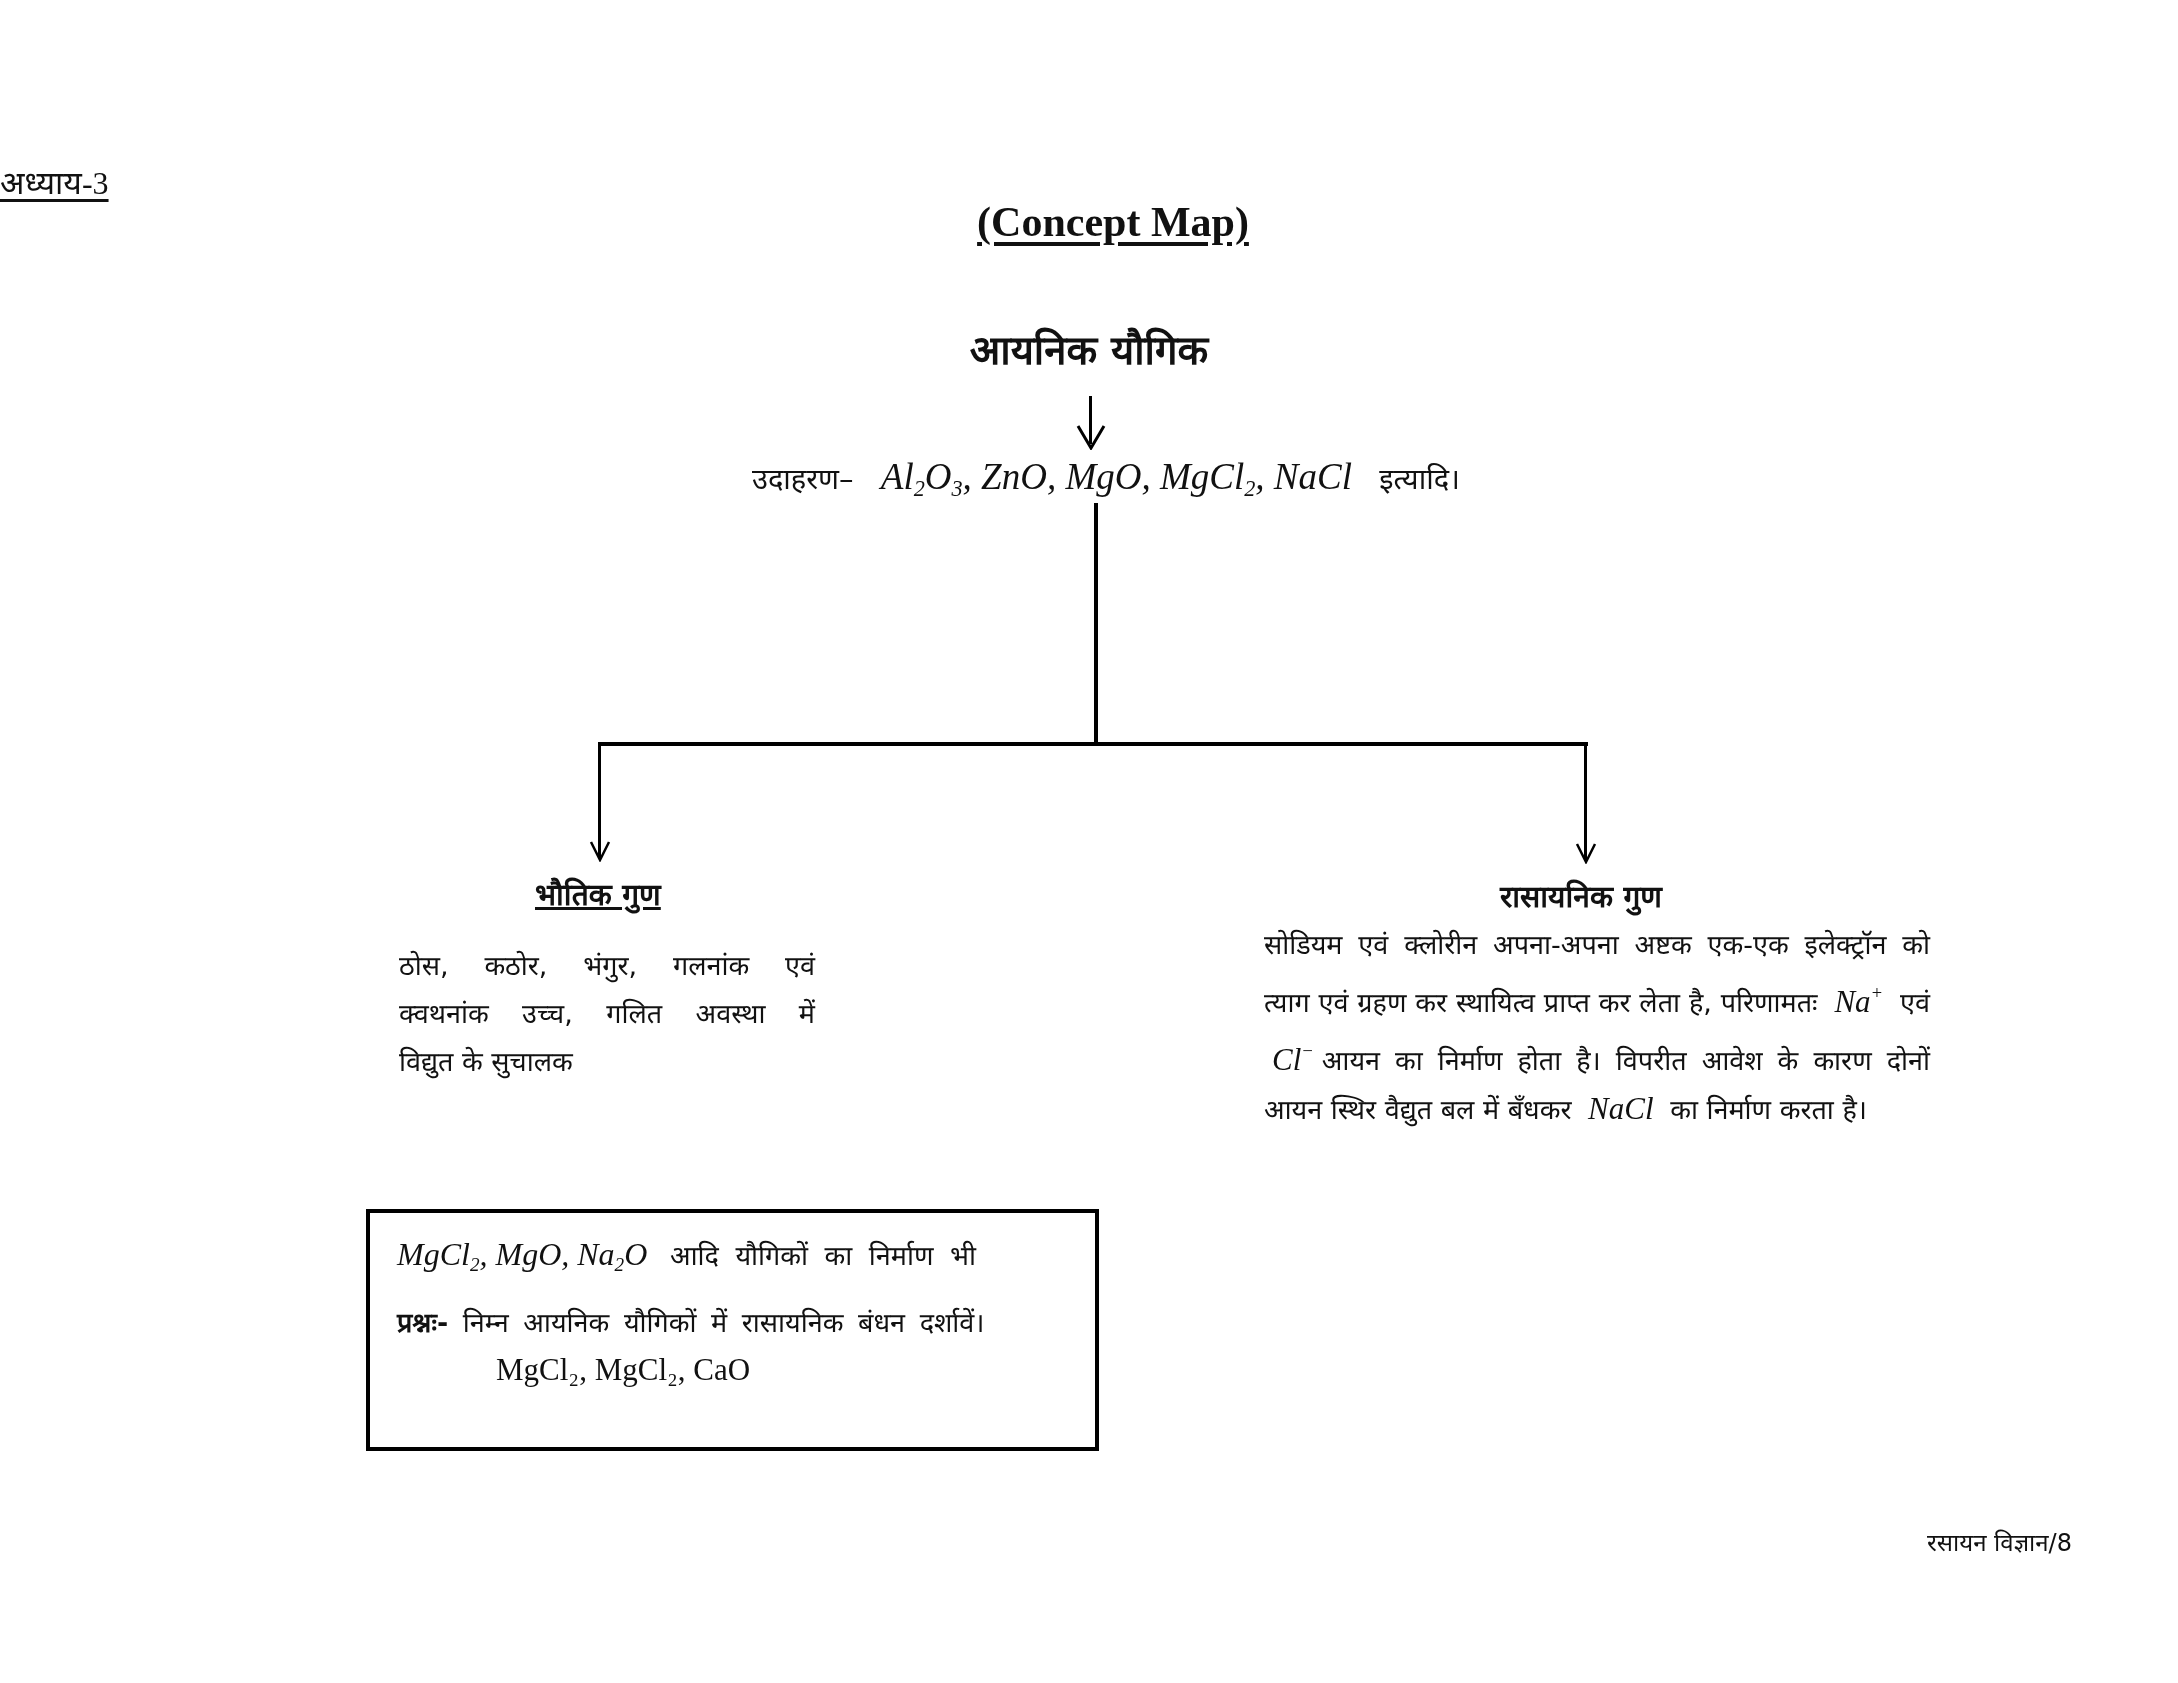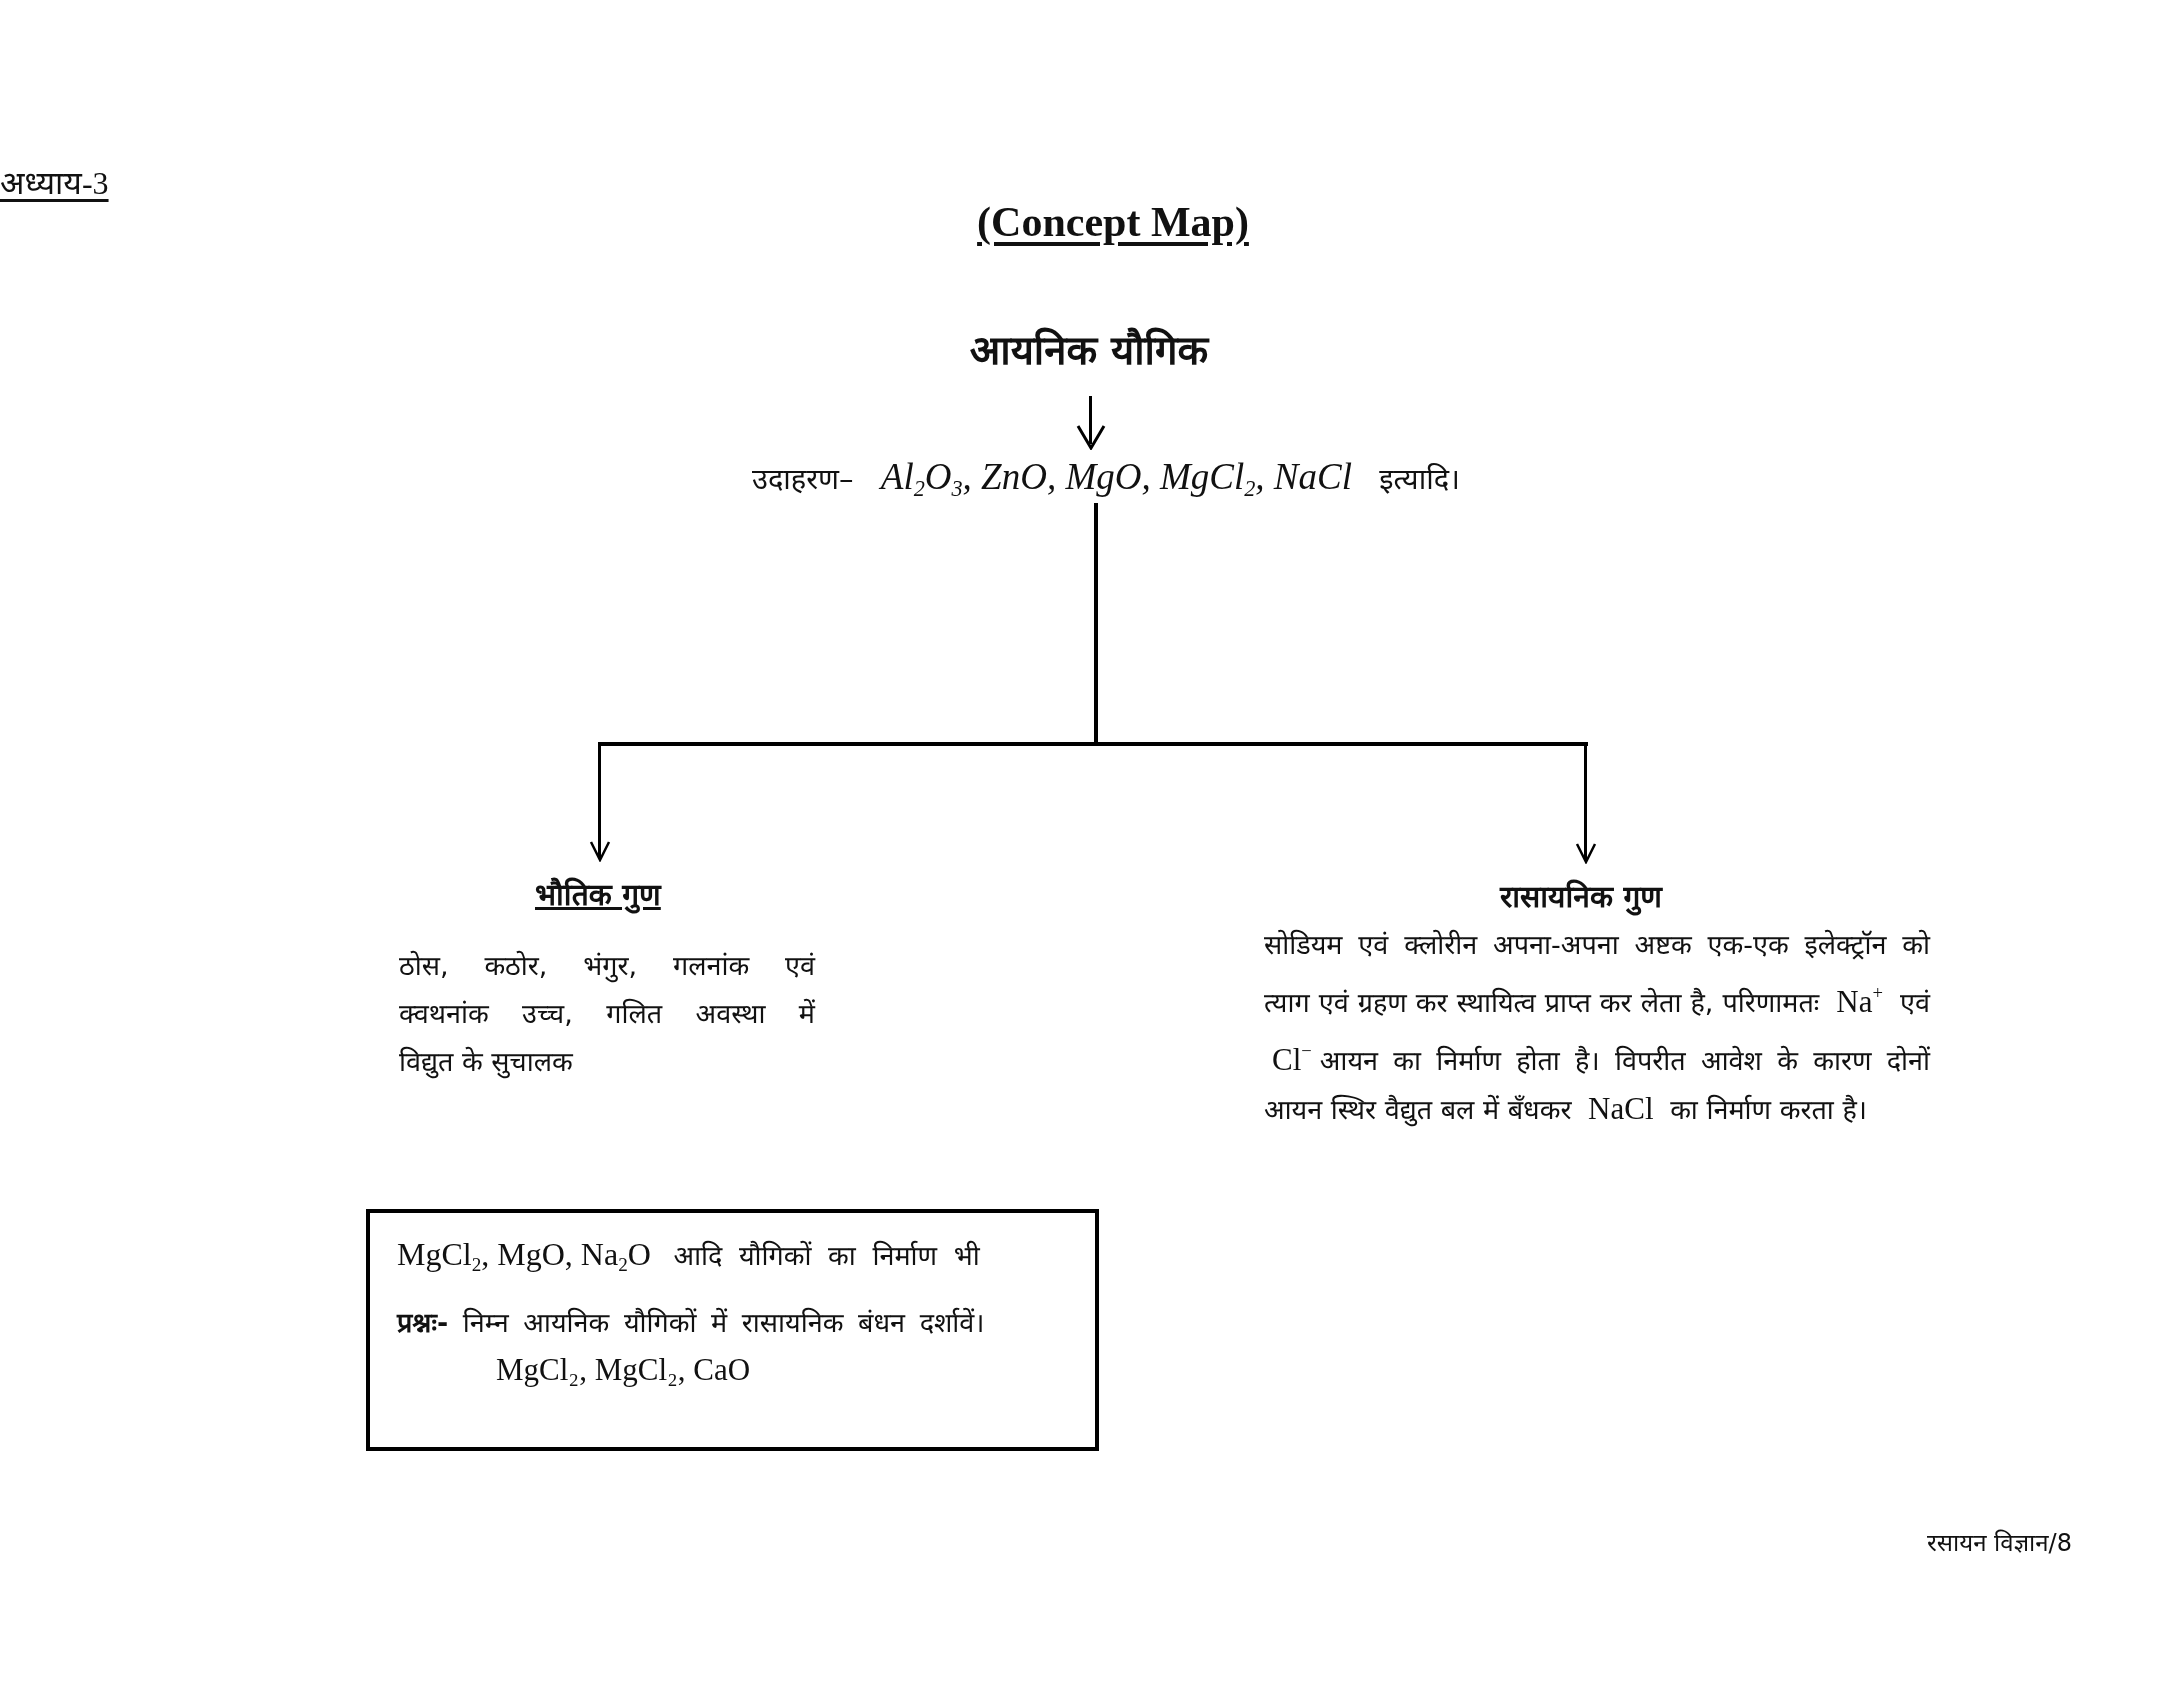--- a/index.html
+++ b/index.html
@@ -36,21 +36,21 @@
   }
   .phys-title { left: 535px; top: 873px; text-decoration: underline; }
   .chem-title { left: 1500px; top: 875px; }
 
   .para {
     font-family: "DejaVu Sans", sans-serif; font-size: 27px; line-height: 48px;
     text-align: justify; text-align-last: left;
   }
   .phys-body { left: 399px; top: 942px; width: 416px; }
   .chem-body { left: 1264px; top: 921px; width: 666px; }
-  .chem { font-family: "Liberation Serif", serif; font-size: 31px; margin: 0 8px; }
+  .chem { font-family: "Liberation Serif", serif; font-style: italic; font-size: 31px; margin: 0 8px; }
 
   .note-box {
     left: 366px; top: 1209px; width: 733px; height: 242px;
     border: 4px solid #000; box-sizing: border-box; padding: 16px 24px 0 27px;
   }
   .note-line { font-family: "DejaVu Sans", sans-serif; font-size: 27px; line-height: 50px; white-space: nowrap; }
   .note-line .chem { margin: 0 14px 0 0; font-size: 32px; text-align: right; }
   .q-label { font-weight: bold; }
   .q-formulas { font-family: "Liberation Serif", serif; font-size: 31px; padding-left: 99px; line-height: 44px; }
 

